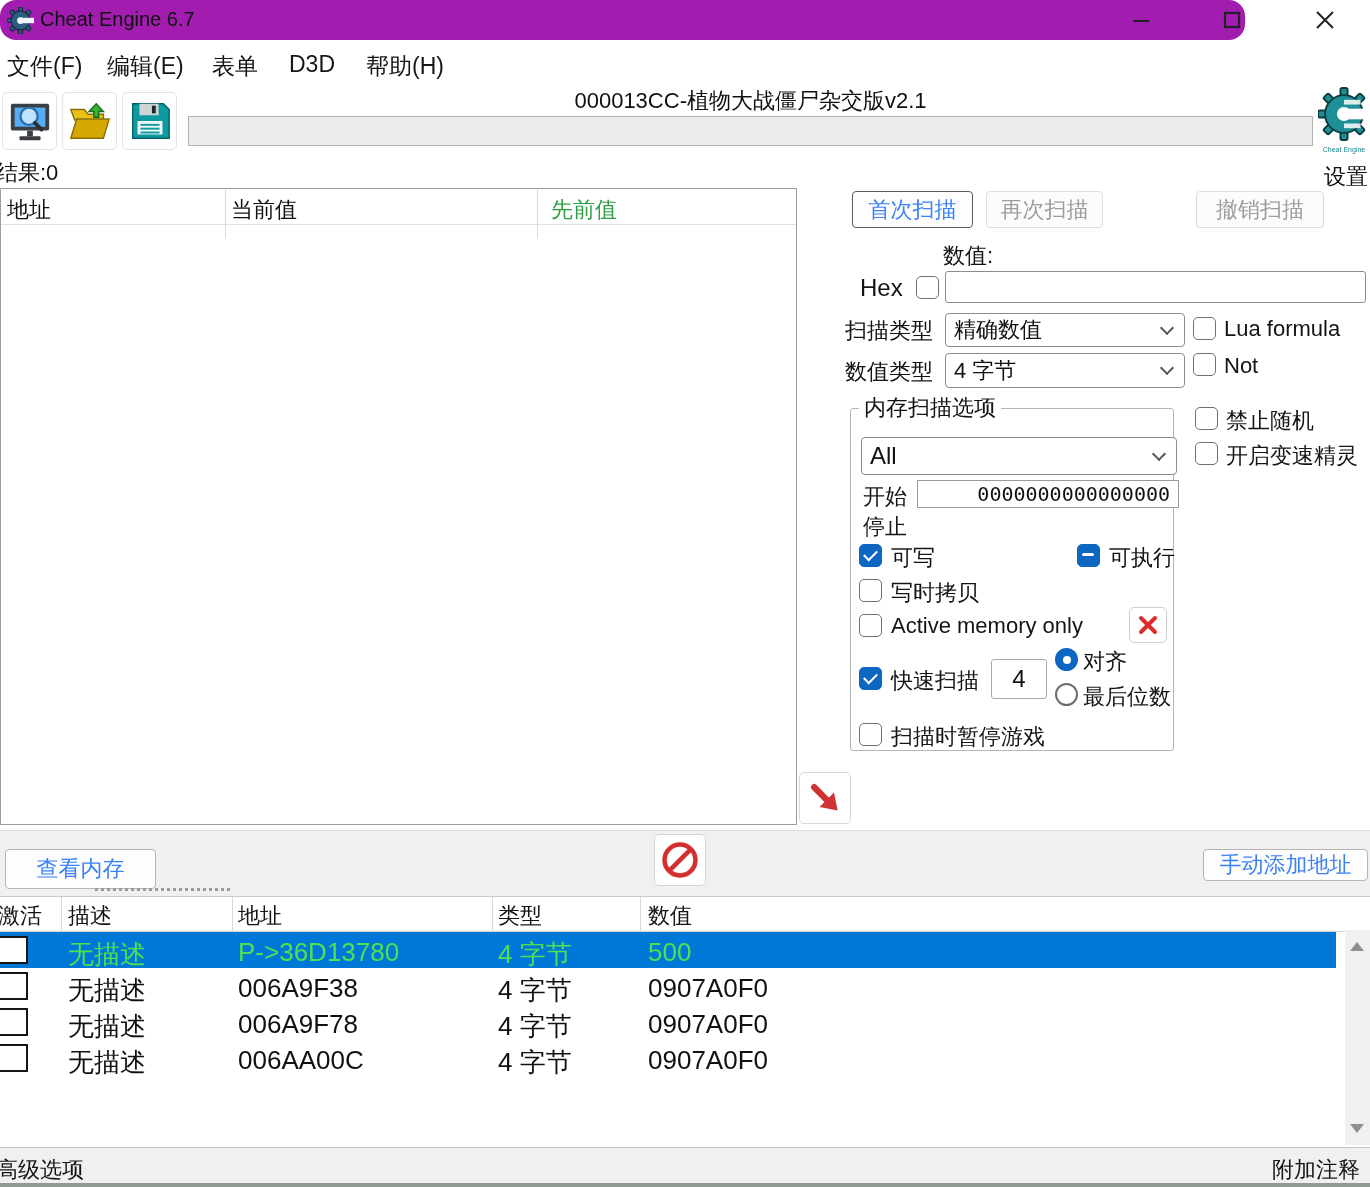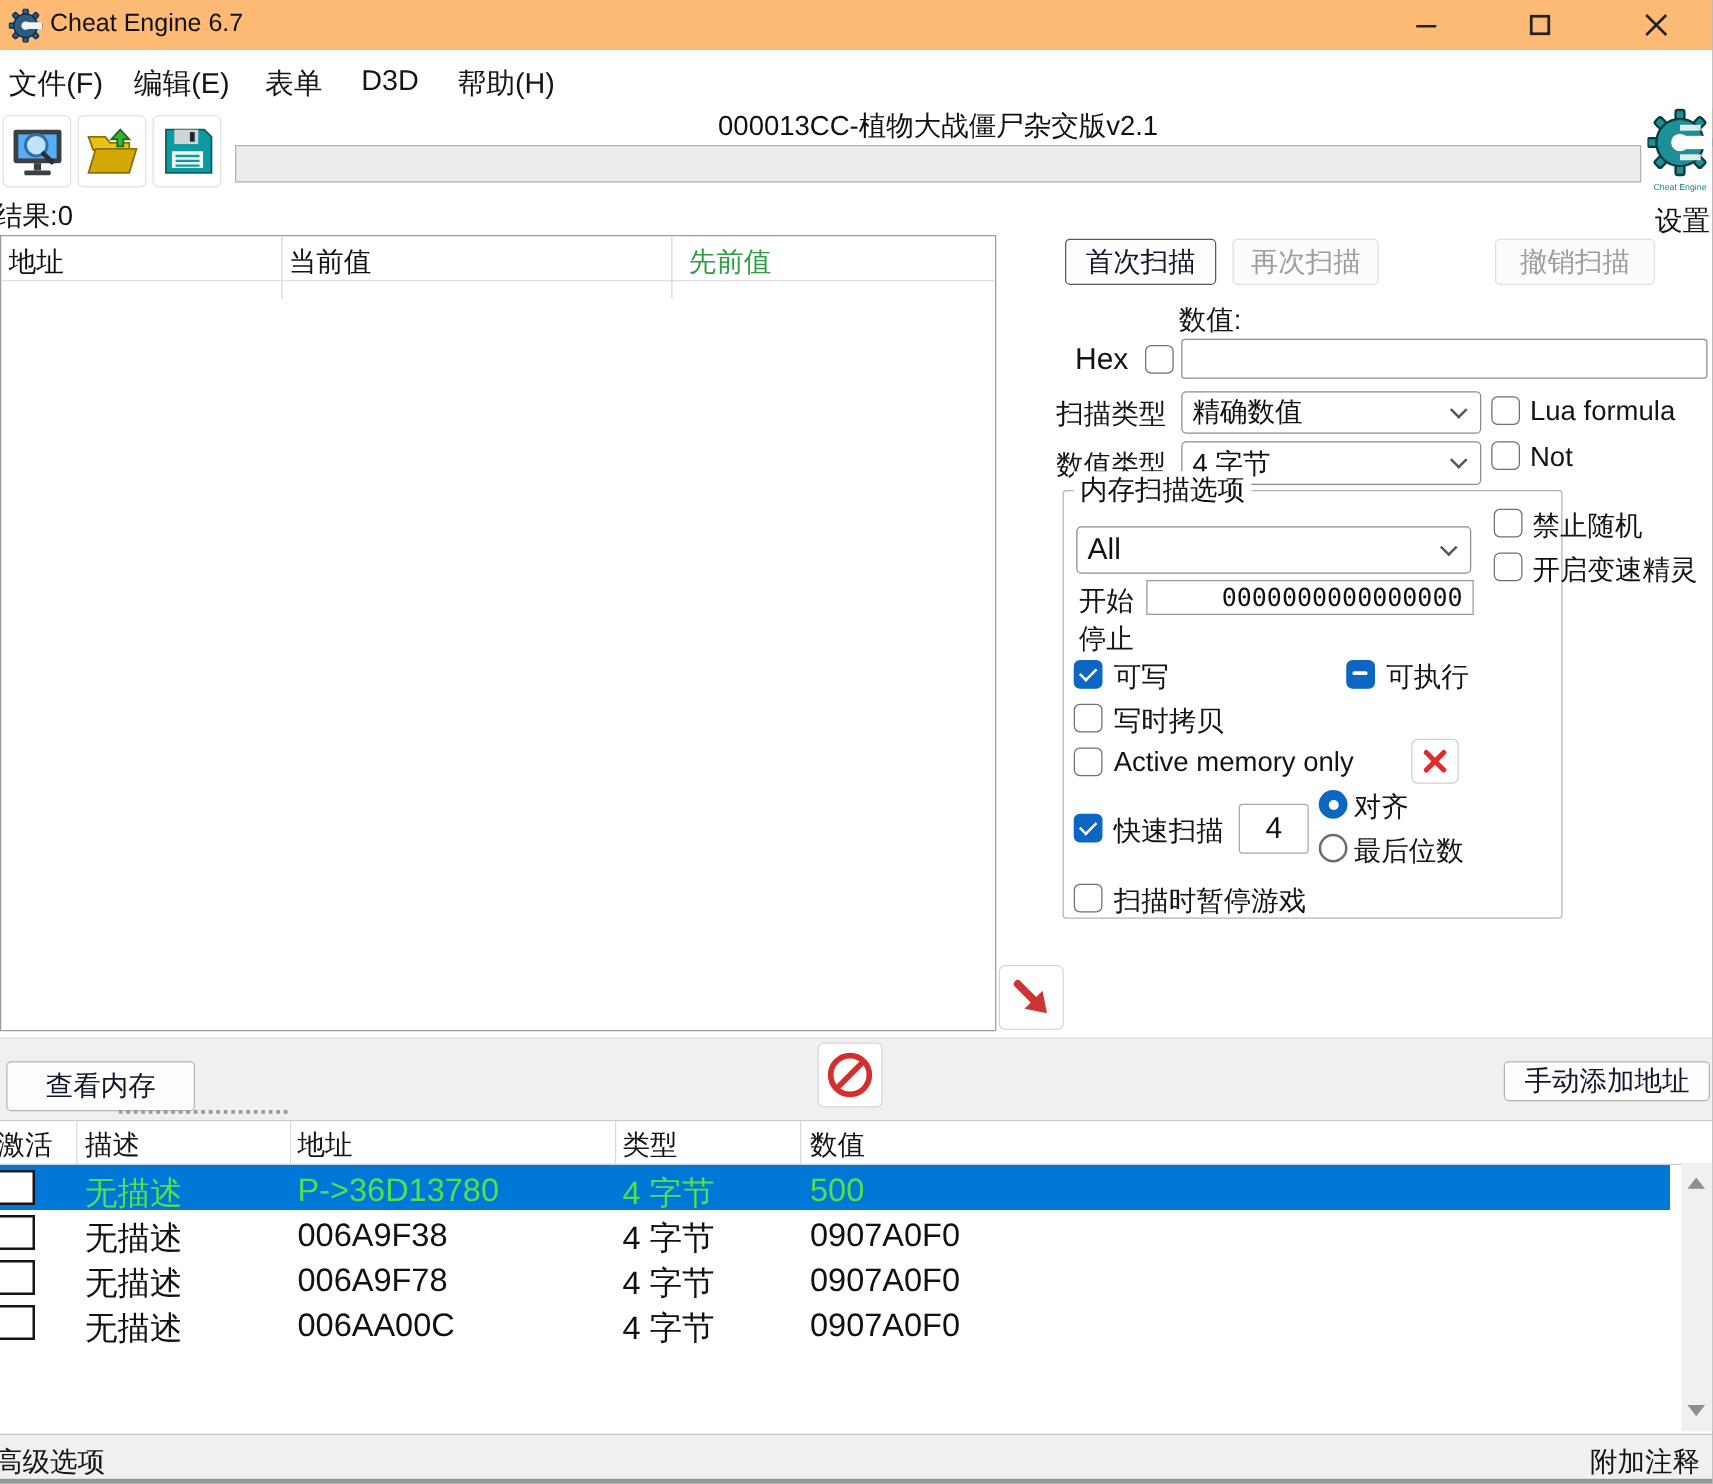--- a/index.html
+++ b/index.html
@@ -5,21 +5,21 @@
   * { margin:0; padding:0; box-sizing:border-box; }
   html,body { background:#888; }
   body { font-family:"Liberation Sans","DejaVu Sans",sans-serif; }
   #app {
     position:relative; width:1370px; height:1187px; background:#ffffff;
     overflow:hidden; color:#111;
   }
   .abs { position:absolute; }
 
   
-  .titlebar { position:absolute; left:0; top:0; width:1370px; height:40px; background:#fdba74; }
+  .titlebar { position:absolute; left:0; top:0; width:1245px; height:40px; background:#a21caf;border-radius:16px; }
   .title-text { position:absolute; left:40px; top:8px; font-size:20px; color:#101010; }
   .winbtn { position:absolute; top:0; width:46px; height:40px; display:flex; align-items:center; justify-content:center; }
 
   
   .menubar { position:absolute; left:0; top:40px; width:1370px; height:46px; background:#ffffff; }
   .menu-item { position:absolute; top:9px; font-size:23px; color:#151515; padding:2px 4px; cursor:default; }
 
   
   .toolbtn { position:absolute; top:92px; width:55px; height:58px; background:#fff; border:1px solid #e2e2e2; border-radius:5px; display:flex; align-items:center; justify-content:center; }
   .proc-title { position:absolute; left:188px; top:86px; width:1125px; text-align:center; font-size:22px; color:#101010; }
@@ -30,42 +30,42 @@
 
   .results-count { position:absolute; left:-4px; top:158px; font-size:22px; }
 
   
   .resultsbox { position:absolute; left:0px; top:188px; width:797px; height:637px; background:#fff; border:1px solid #9d9d9d; }
   .res-header { position:absolute; left:0; top:0; width:100%; height:36px; border-bottom:1px solid #e0e0e0; }
   .res-h { position:absolute; top:6px; font-size:22px; }
   .vsep { position:absolute; top:0; width:1px; height:50px; background:#d8d8d8; }
 
   
-  .btn { background:#fdfdfd; border:1px solid #b5b5b5; border-radius:4px; font-size:22px; color:#0f172a; display:flex; align-items:center; justify-content:center; font-family:inherit; }
+  .btn { background:#fdfdfd; border:1px solid #b5b5b5; border-radius:4px; font-size:22px; color:#3b82f6; display:flex; align-items:center; justify-content:center; font-family:inherit; }
   .btn.primary { border:1.6px solid #5a5a5a; }
   .btn.disabled { color:#9d9d9d; border-color:#dedede; background:#fcfcfc; }
   .lbl { position:absolute; font-size:22px; color:#141414; white-space:nowrap; }
 
   .cb { position:absolute; width:23px; height:23px; border:1.8px solid #6f6f6f; border-radius:5px; background:#fff; }
   .cb.checked { background:#0d66c2; border-color:#0d66c2; }
   .cb.checked::after { content:""; position:absolute; left:4px; top:5px; width:11px; height:6px; border-left:2.6px solid #fff; border-bottom:2.6px solid #fff; transform:rotate(-45deg); }
   .cb.ind { background:#0d66c2; border-color:#0d66c2; }
   .cb.ind::after { content:""; position:absolute; left:4px; top:8px; width:12px; height:3.4px; background:#fff; border-radius:2px; }
 
   .radio { position:absolute; width:23px; height:23px; border:2px solid #6d6d6d; border-radius:50%; background:#fff; }
   .radio.sel { background:#0d66c2; border:2px solid #0d66c2; }
   .radio.sel::after { content:""; position:absolute; left:5.5px; top:5.5px; width:8px; height:8px; border-radius:50%; background:#fff; }
 
   .dd { position:absolute; background:#fff; border:1px solid #8c8c8c; border-radius:4px; display:flex; align-items:center; justify-content:space-between; padding:0 12px 0 8px; font-size:22px; }
   .chev { width:10px; height:10px; border-right:2px solid #565656; border-bottom:2px solid #565656; transform:rotate(45deg); margin-top:-5px; flex:none; }
 
   .txt { position:absolute; border:1px solid #8c8c8c; border-radius:3px; background:#fff; font-size:22px; font-family:inherit; padding:0 8px; color:#111; }
   .hexin { font-family:"DejaVu Sans Mono","Liberation Mono",monospace; font-size:20px; text-align:right; border:1px solid #9a9a9a; border-radius:0; }
 
-  .groupbox { position:absolute; left:850px; top:392px; width:400px; height:343px; border:1px solid #b5b5b5; border-radius:3px; }
+  .groupbox { position:absolute; left:850px; top:408px; width:324px; height:343px; border:1px solid #b5b5b5; border-radius:3px; }
   .legend { position:absolute; left:8px; top:-16px; background:#fff; padding:0 5px; font-size:22px; white-space:nowrap; }
 
   
   .midstrip { position:absolute; left:0; top:830px; width:1370px; height:67px; background:#f0f0f0; border-top:1px solid #dcdcdc; border-bottom:1px solid #c9c9c9; }
   .iconbtn { position:absolute; background:#fff; border:1px solid #d6d6d6; border-radius:5px; display:flex; align-items:center; justify-content:center; }
   .grip { position:absolute; left:95px; top:888px; width:135px; height:4px; border-top:3px dotted #9a9a9a; }
 
   
   .table { position:absolute; left:0; top:897px; width:1370px; height:248px; background:#fff; }
   .thead { position:absolute; left:0; top:0; width:100%; height:35px; border-bottom:1px solid #cfcfcf; }

